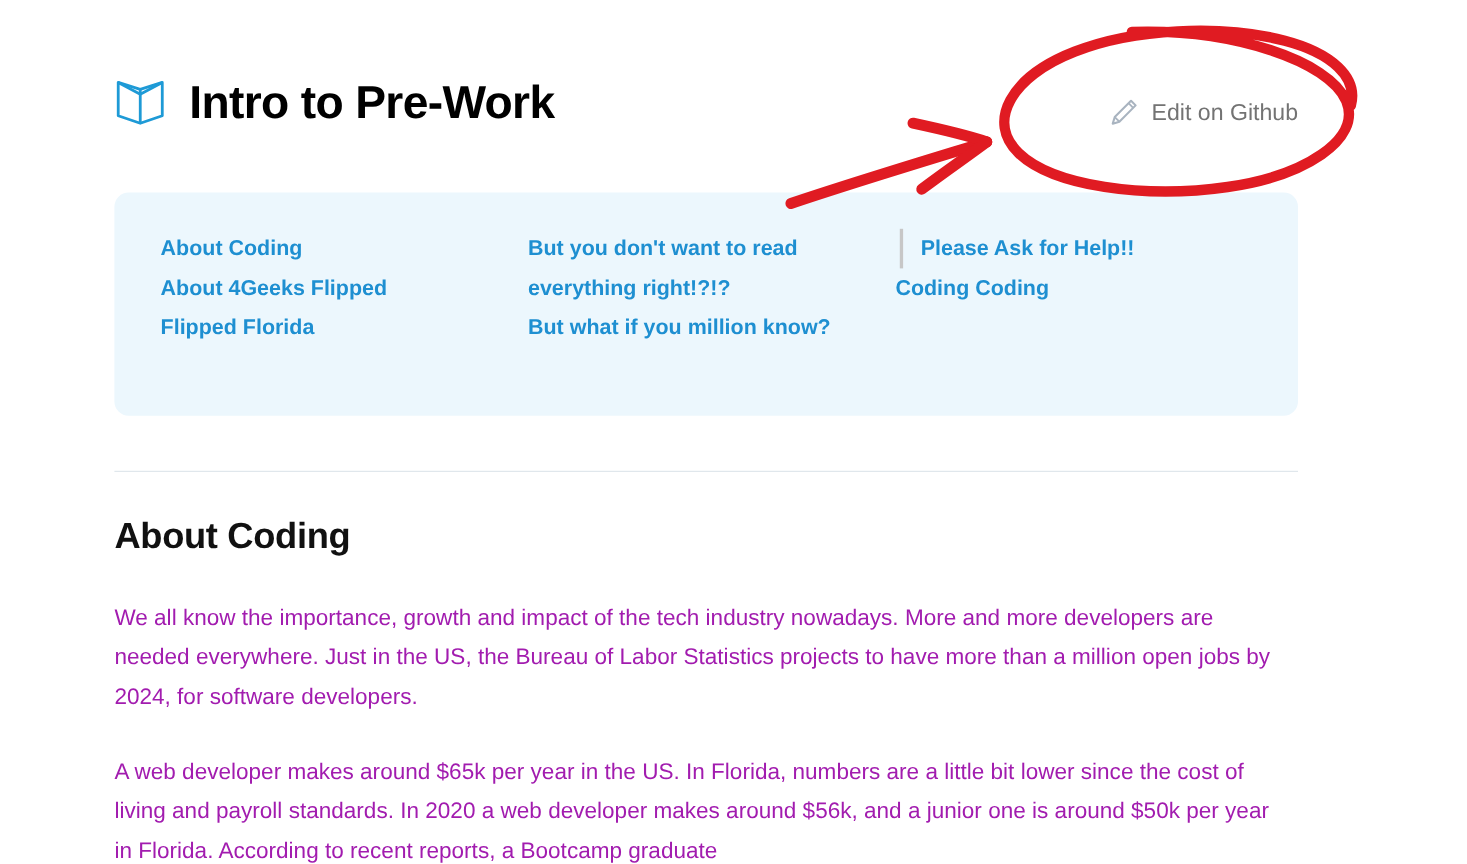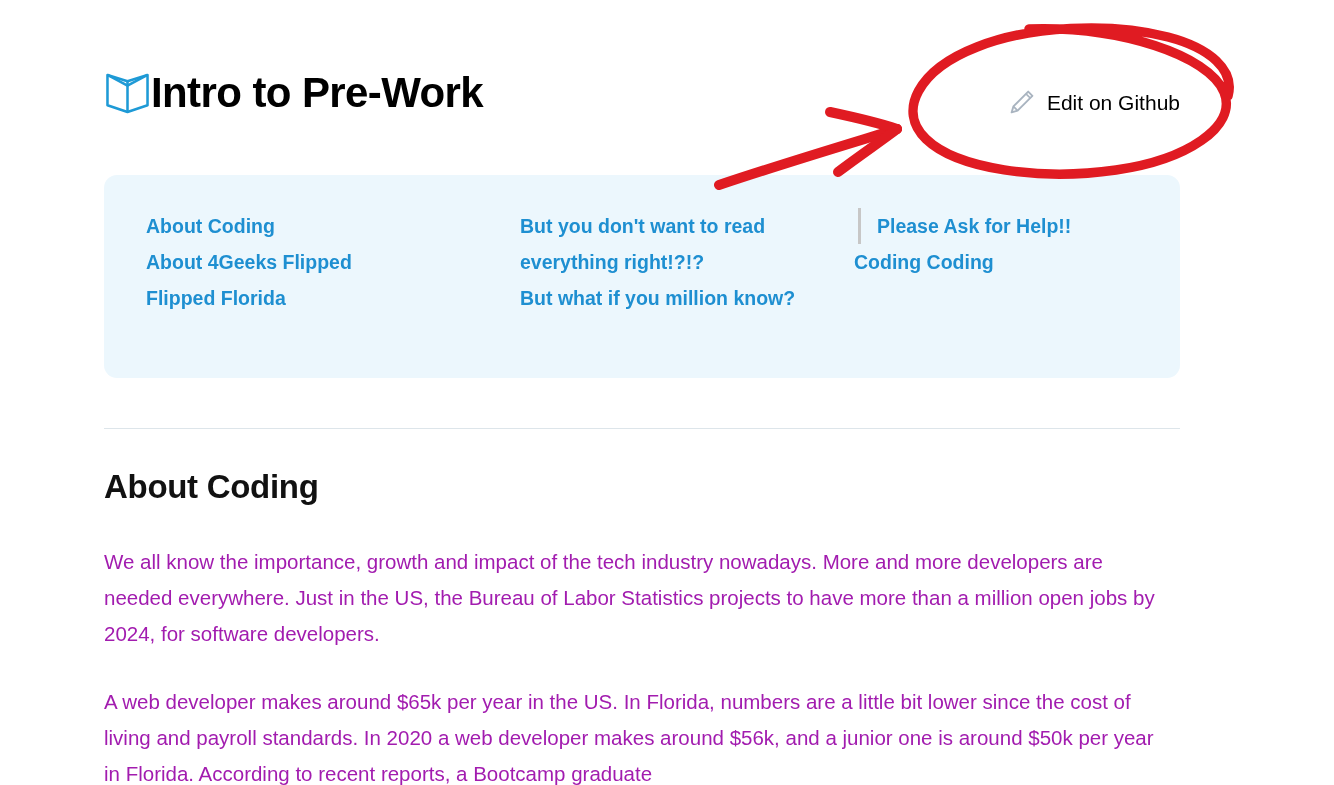--- a/index.html
+++ b/index.html
@@ -35,20 +35,21 @@
     position: relative;
     height: 175px;
   }
 
   .title-wrap {
     position: absolute;
     left: 0;
     top: 72px;
     display: flex;
     align-items: flex-start;
+    gap: 21px;
   }
 
   .book-icon {
     display: block;
     width: 47px;
     height: 42px;
     flex: 0 0 auto;
   }
 
   .page-title {
@@ -74,21 +75,21 @@
 
   .pencil-icon {
     display: block;
     width: 28px;
     height: 28px;
     flex: 0 0 auto;
   }
 
   .edit-link-label {
     font-size: 21px;
-    color: #000000;
+    color: #737373;
     line-height: 1;
     white-space: nowrap;
   }
 
   
   .toc-box {
     position: absolute;
     left: 104px;
     top: 175px;
     width: 1076px;
@@ -97,21 +98,21 @@
     border-radius: 13px;
     padding: 33px 42px 0 42px;
     display: flex;
     align-items: flex-start;
   }
 
   .toc-col {
     flex: 0 0 auto;
   }
   .toc-col-1 { width: 334px; }
-  .toc-col-2 { width: 334px; margin-left: 40px; }
+  .toc-col-2 { width: 334px; }
   .toc-col-3 { width: 330px; }
 
   .toc-link {
     display: block;
     font-size: 19.5px;
     font-weight: bold;
     color: #1e8fd1;
     line-height: 36px;
     text-decoration: none;
     cursor: pointer;

